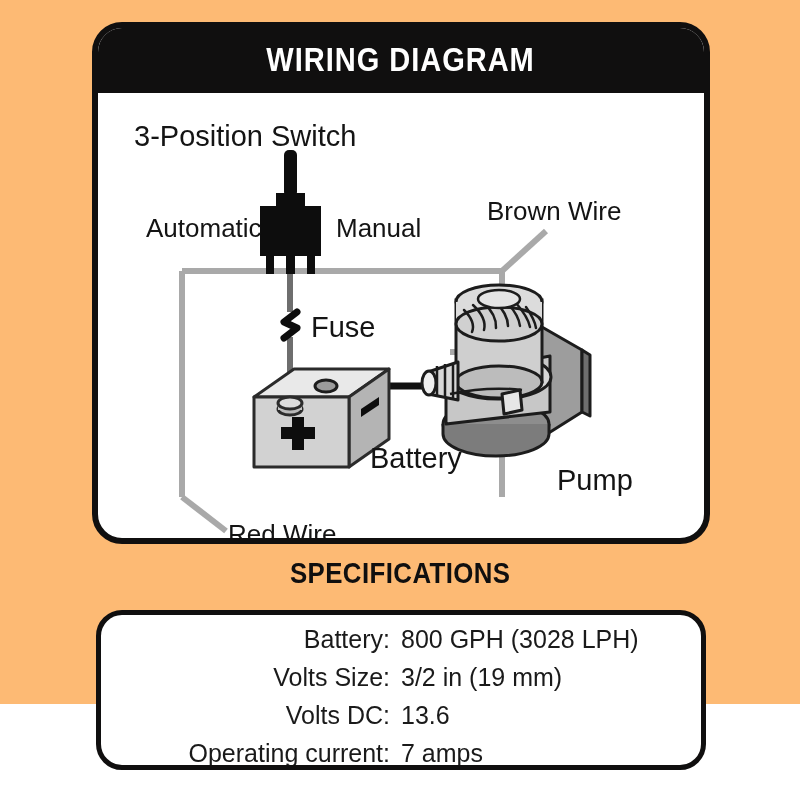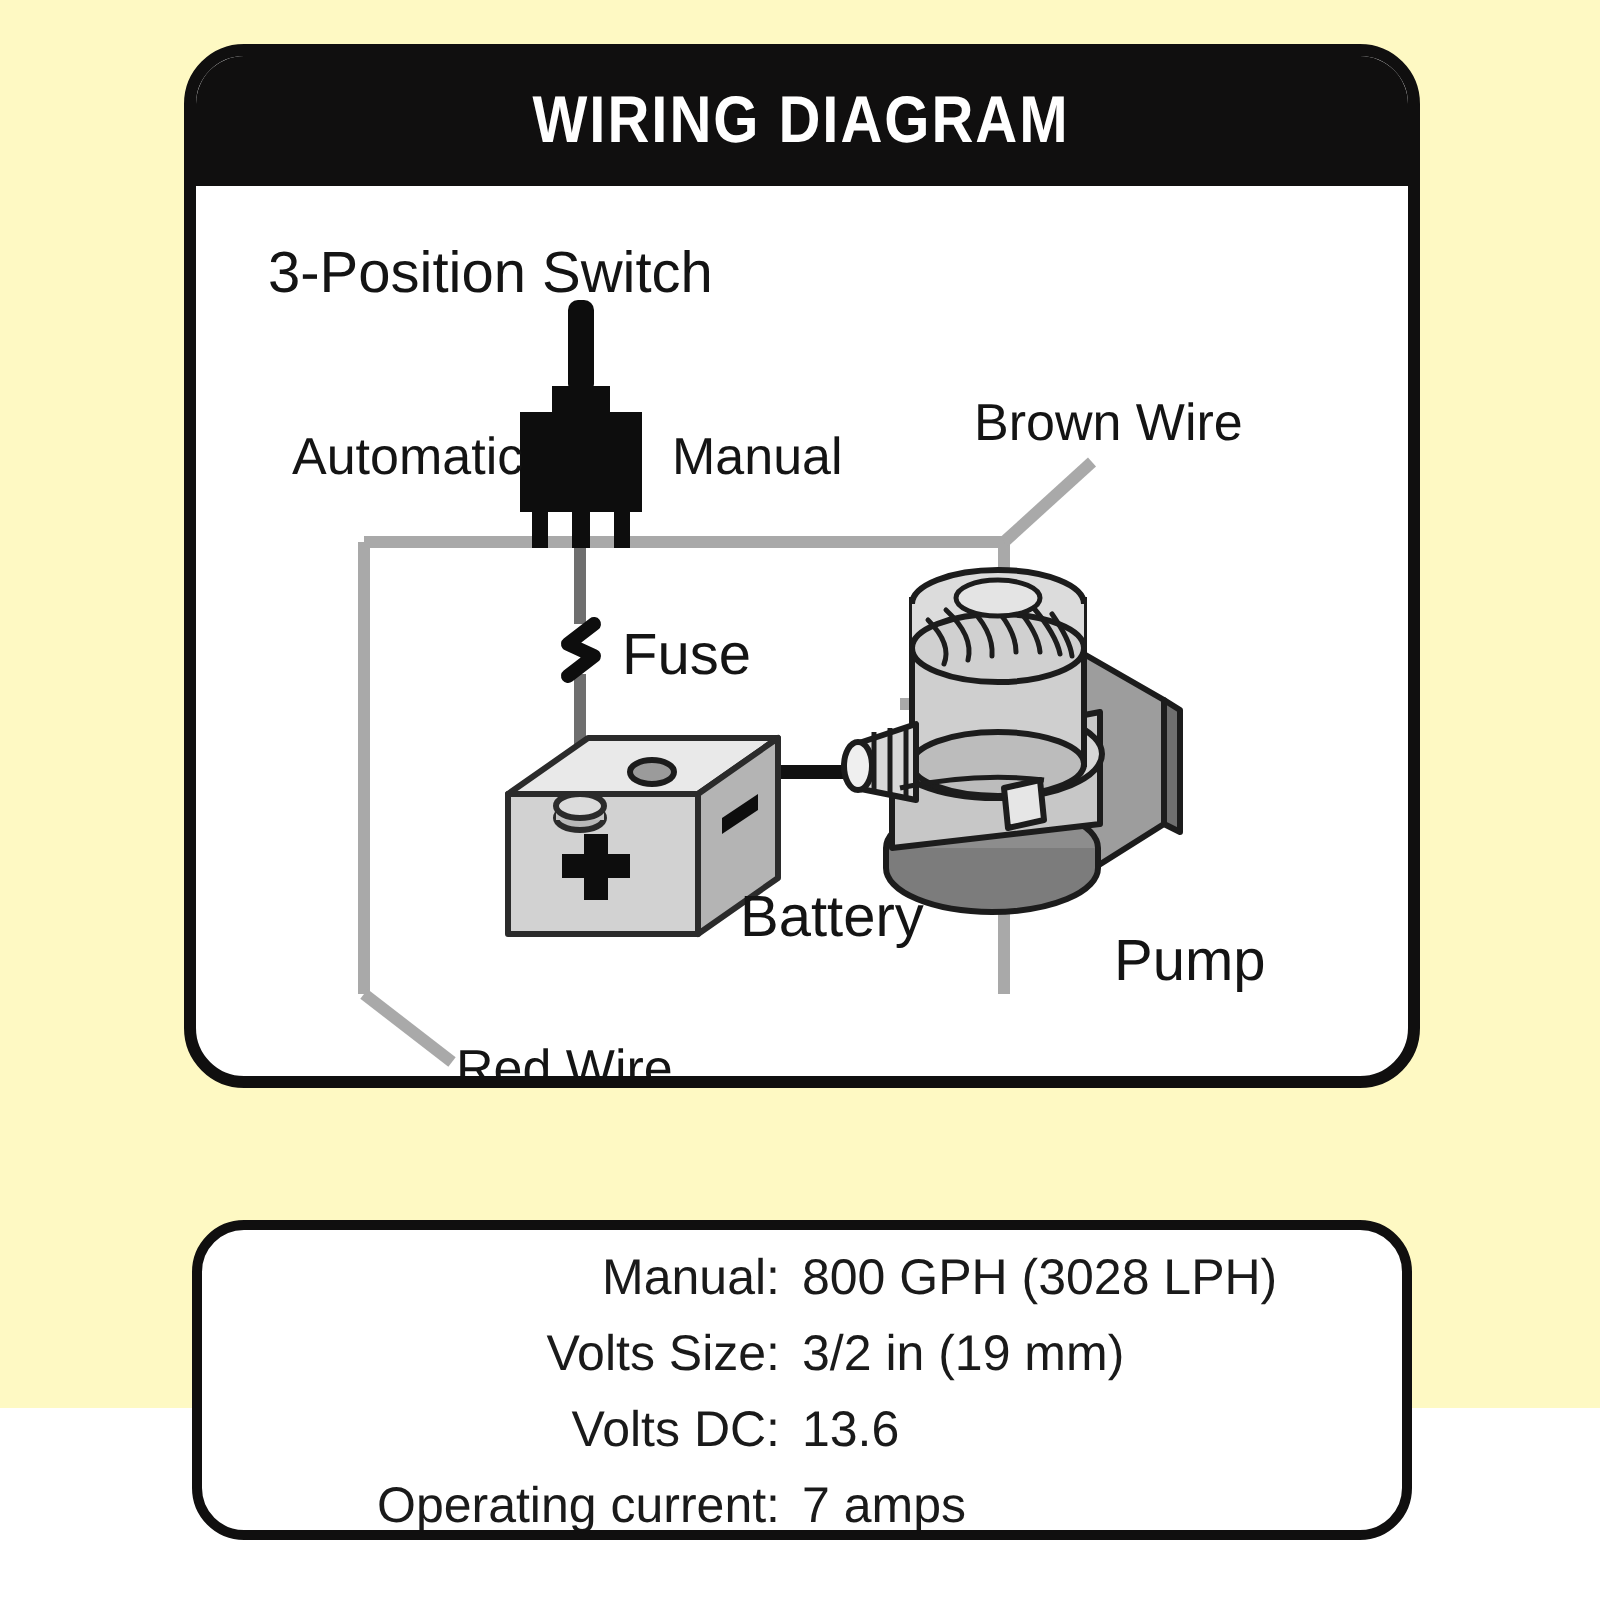--- a/index.html
+++ b/index.html
@@ -1,21 +1,21 @@
 <!DOCTYPE html>
 <html><head>
 <meta charset="utf-8">
 <style>
   html,body{margin:0;padding:0;background:#ffffff;}
   body{
     width:800px;height:800px;overflow:hidden;
     font-family:"Liberation Sans","DejaVu Sans",sans-serif;
     color:#111111;
   }
-  #page{position:relative;width:800px;height:704px;background:#fef9c3;}
+  #page{position:relative;width:800px;height:704px;background:#fdba74;}
 
   
   .diagram-card{
     position:absolute;left:92px;top:22px;width:618px;height:522px;
     background:#ffffff;border:6px solid #100f0f;border-radius:30px;
     box-sizing:border-box;overflow:hidden;
   }
   .card-header{
     position:absolute;left:-1px;top:-1px;width:calc(100% + 2px);height:66px;
     background:#100f0f;
@@ -195,26 +195,29 @@
       <text class="lbl" x="213" y="243" font-size="29">Fuse</text>
 
       <text class="lbl" x="272" y="374" font-size="29">Battery</text>
 
       <text class="lbl" x="459" y="396" font-size="29">Pump</text>
 
       <text class="lbl" x="130" y="449" font-size="26">Red Wire</text>
     </svg>
   </div>
 
+  <div class="spec-heading">
+    <span>SPECIFICATIONS</span>
+  </div>
 
   <div class="spec-card">
     <table class="spec-table">
       <tbody>
         <tr>
-          <td class="spec-label">Manual:</td>
+          <td class="spec-label">Battery:</td>
           <td class="spec-value">800 GPH (3028 LPH)</td>
         </tr>
         <tr>
           <td class="spec-label">Volts Size:</td>
           <td class="spec-value">3/2 in (19 mm)</td>
         </tr>
         <tr>
           <td class="spec-label">Volts DC:</td>
           <td class="spec-value">13.6</td>
         </tr>

